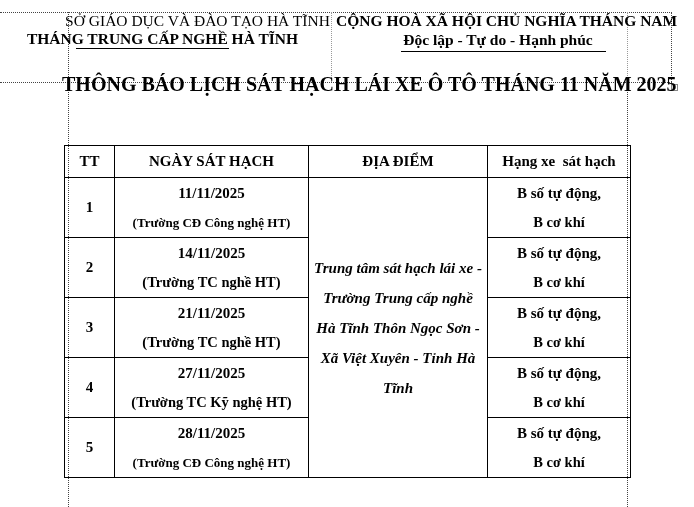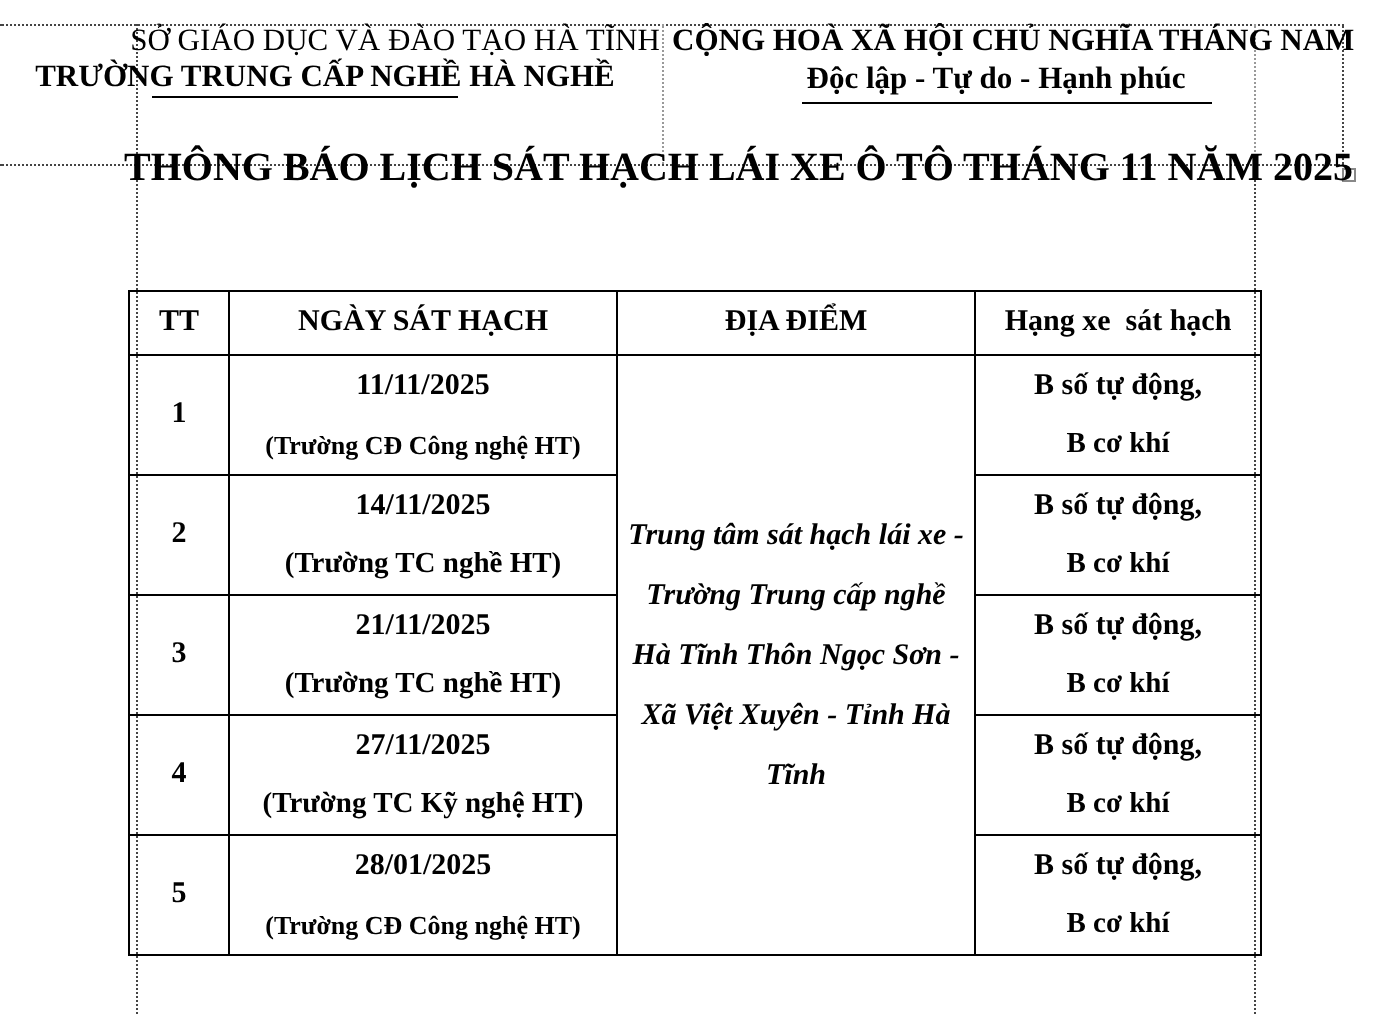--- a/index.html
+++ b/index.html
@@ -38,21 +38,21 @@
 <div class="dot-h" style="left:0;top:12px;width:672px;"></div>
 <div class="dot-h" style="left:0;top:82px;width:672px;"></div>
 <div class="dot-v" style="left:68px;top:12px;height:495px;"></div>
 <div class="dot-v light" style="left:331px;top:12px;height:70px;"></div>
 <div class="dot-v light" style="left:627px;top:12px;height:70px;"></div>
 <div class="dot-v" style="left:627px;top:82px;height:425px;"></div>
 <div class="dot-v" style="left:671px;top:12px;height:70px;"></div>
 <div class="handle"></div>
 
 <div class="hdr hdr-left-1">SỞ GIÁO DỤC VÀ ĐÀO TẠO HÀ TĨNH</div>
-<div class="hdr hdr-left-2">TRƯỜNG TRUNG CẤP NGHỀ HÀ NGHỀ</div>
+<div class="hdr hdr-left-2">THÁNG TRUNG CẤP NGHỀ HÀ TĨNH</div>
 <div class="hdr-left-line"></div>
 <div class="hdr hdr-right-1">CỘNG HOÀ XÃ HỘI CHỦ NGHĨA THÁNG NAM</div>
 <div class="hdr hdr-right-2">Độc lập - Tự do - Hạnh phúc</div>
 <div class="hdr-right-line"></div>
 
 <div class="title">THÔNG BÁO LỊCH SÁT HẠCH LÁI XE Ô TÔ THÁNG 11 NĂM 2025</div>
 
 <table class="sched">
   <thead>
     <tr>
@@ -106,21 +106,21 @@
         <span class="l2">(Trường TC Kỹ nghệ HT)</span>
       </td>
       <td class="row-cell">
         <span class="l1">B số tự động,</span>
         <span class="l2">B cơ khí</span>
       </td>
     </tr>
     <tr>
       <td class="row-cell">5</td>
       <td class="row-cell">
-        <span class="l1">28/01/2025</span>
+        <span class="l1">28/11/2025</span>
         <span class="l2 small">(Trường CĐ Công nghệ HT)</span>
       </td>
       <td class="row-cell">
         <span class="l1">B số tự động,</span>
         <span class="l2">B cơ khí</span>
       </td>
     </tr>
   </tbody>
 </table>
 

